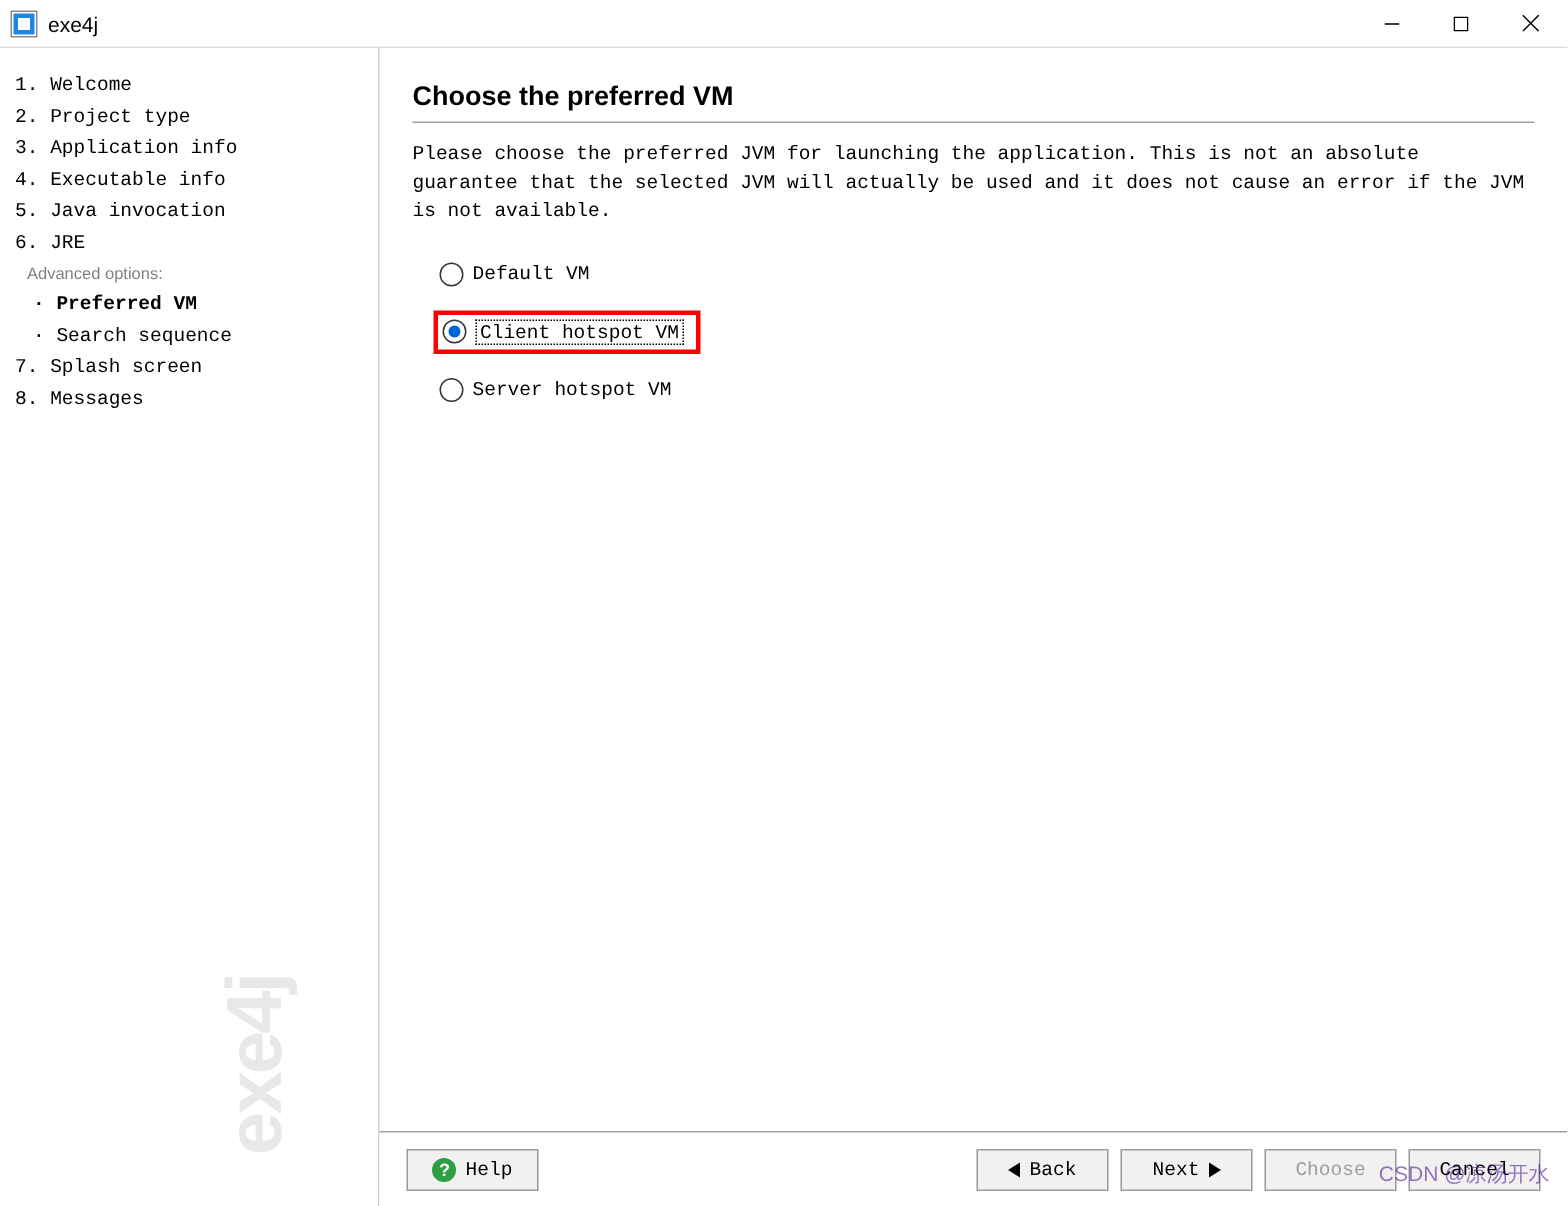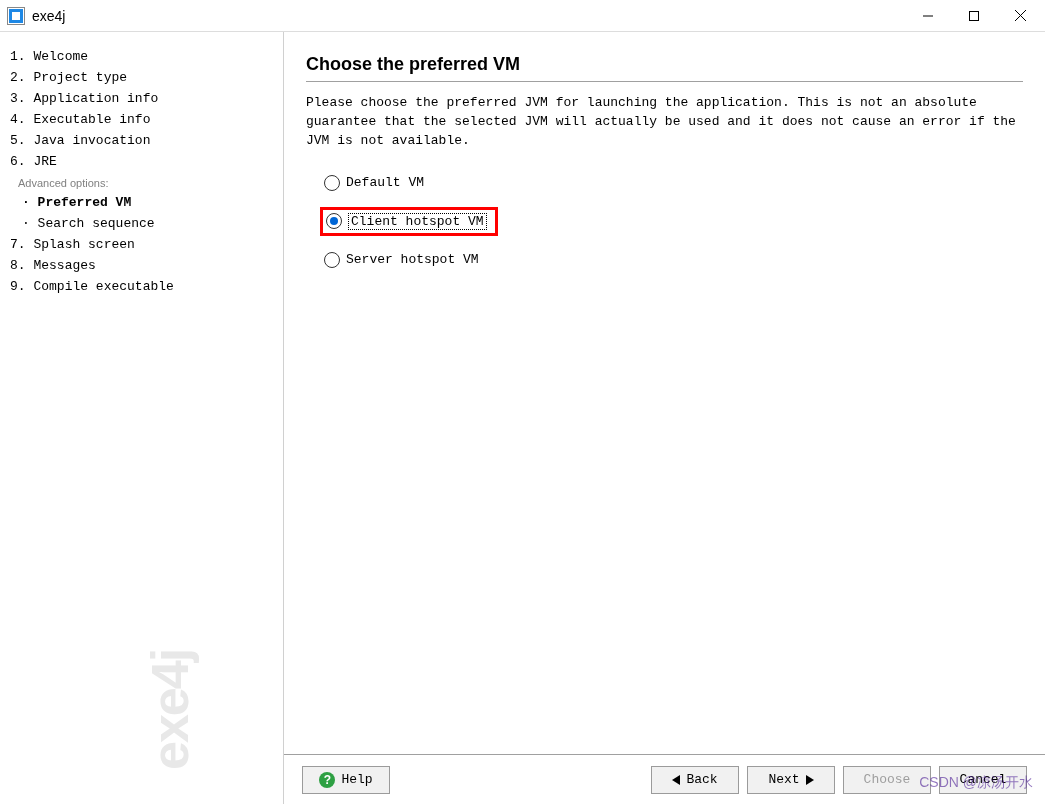--- a/index.html
+++ b/index.html
@@ -37,21 +37,21 @@
       width: 46px; height: 30px; display: flex; align-items: center; justify-content: center;
       font-family: Arial, sans-serif;
     }
     .titlebar-btn svg { stroke: #000; stroke-width: 1; fill: none; }
     .main {
       display: flex;
       height: 772px;
       position: relative;
     }
     .sidebar {
-      width: 284px;
+      width: 253px;
       background: #ffffff;
       padding: 14px 10px 0 10px;
       position: relative;
       border-right: 1px solid #d0d0d0;
     }
     .nav-item {
       font-family: "Courier New", monospace;
       font-size: 13px;
       color: #000;
       padding: 3px 0;
@@ -198,21 +198,20 @@
     <div class="nav-item"><span>2.</span> <span>Project type</span></div>
     <div class="nav-item"><span>3.</span> <span>Application info</span></div>
     <div class="nav-item"><span>4.</span> <span>Executable info</span></div>
     <div class="nav-item"><span>5.</span> <span>Java invocation</span></div>
     <div class="nav-item"><span>6.</span> <span>JRE</span></div>
     <div class="adv-label">Advanced options:</div>
     <div class="nav-item sub bold"><span>Preferred VM</span></div>
     <div class="nav-item sub"><span>Search sequence</span></div>
     <div class="nav-item"><span>7.</span> <span>Splash screen</span></div>
     <div class="nav-item"><span>8.</span> <span>Messages</span></div>
-    <div class="nav-item"><span>9.</span> <span>Compile executable</span></div>
     <div class="watermark">exe4j</div>
   </div>
 
   <div class="content">
     <div class="page-title">Choose the preferred VM</div>
     <div class="page-desc">Please choose the preferred JVM for launching the application. This is not an absolute guarantee that the selected JVM will actually be used and it does not cause an error if the JVM is not available.</div>
 
     <div class="radio-group">
       <div class="radio-row">
         <span class="radio"></span>

